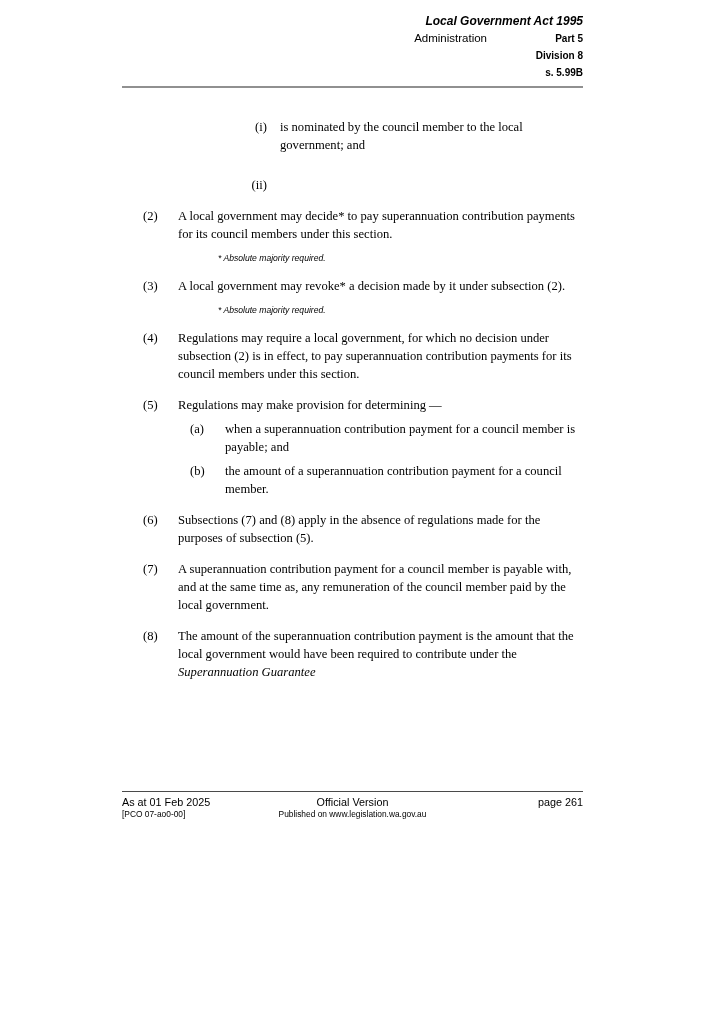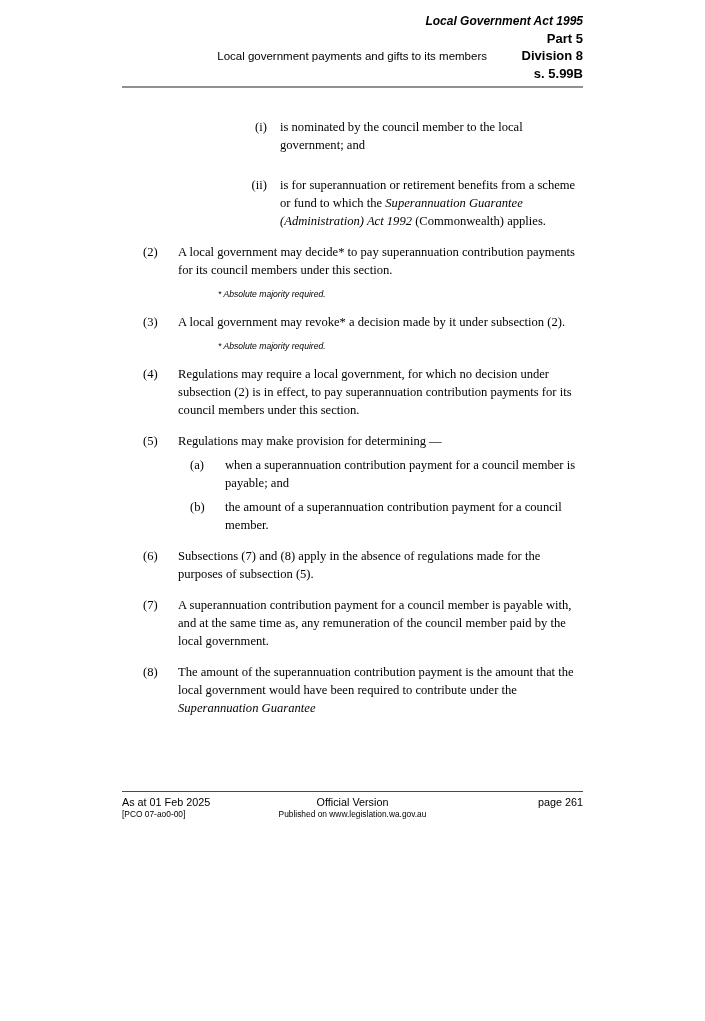--- a/index.html
+++ b/index.html
@@ -41,21 +41,21 @@
   .hdr-left {
     flex: 1 1 auto;
     text-align: right;
     padding-right: 18px;
     font-size: 11.5px;
     color: #000;
   }
   .hdr-right {
     flex: 0 0 auto;
     text-align: right;
-    font-size: 13px;
+    font-size: 10px;
     font-weight: bold;
     min-width: 78px;
   }
   .hdr-title {
     text-align: right;
     font-size: 12px;
     font-weight: bold;
     font-style: italic;
     line-height: 17px;
   }
@@ -152,41 +152,40 @@
   .f-right { text-align: right; }
 </style>
 </head>
 <body>
 
 <div class="page">
 
   <div class="header">
     <div class="hdr-title">Local Government Act 1995</div>
     <div class="hdr-row">
+      <span class="hdr-left">Administration</span>
       <span class="hdr-right">Part 5</span>
     </div>
     <div class="hdr-row">
-      <span class="hdr-left">Local government payments and gifts to its members</span>
       <span class="hdr-right">Division 8</span>
     </div>
     <div class="hdr-row">
       <span class="hdr-left"></span>
       <span class="hdr-right">s. 5.99B</span>
     </div>
   </div>
   <div class="hdr-rule"></div>
 
   <div class="body" id="body-root">
       <div class="item lvl-subpara first-block">
         <span class="num">(i)</span>
         <span class="txt">is nominated by the council member to the local government; and</span>
       </div>
       <div class="item lvl-subpara">
         <span class="num">(ii)</span>
-        <span class="txt"><span>is for superannuation or retirement benefits from a scheme or fund to which the </span><i>Superannuation Guarantee (Administration) Act 1992</i><span> (Commonwealth) applies.</span></span>
       </div>
       <div class="item lvl-sub">
         <span class="num">(2)</span>
         <span class="txt">A local government may decide* to pay superannuation contribution payments for its council members under this section.</span>
       </div>
       <div class="note">* Absolute majority required.</div>
       <div class="item lvl-sub">
         <span class="num">(3)</span>
         <span class="txt">A local government may revoke* a decision made by it under subsection (2).</span>
       </div>

